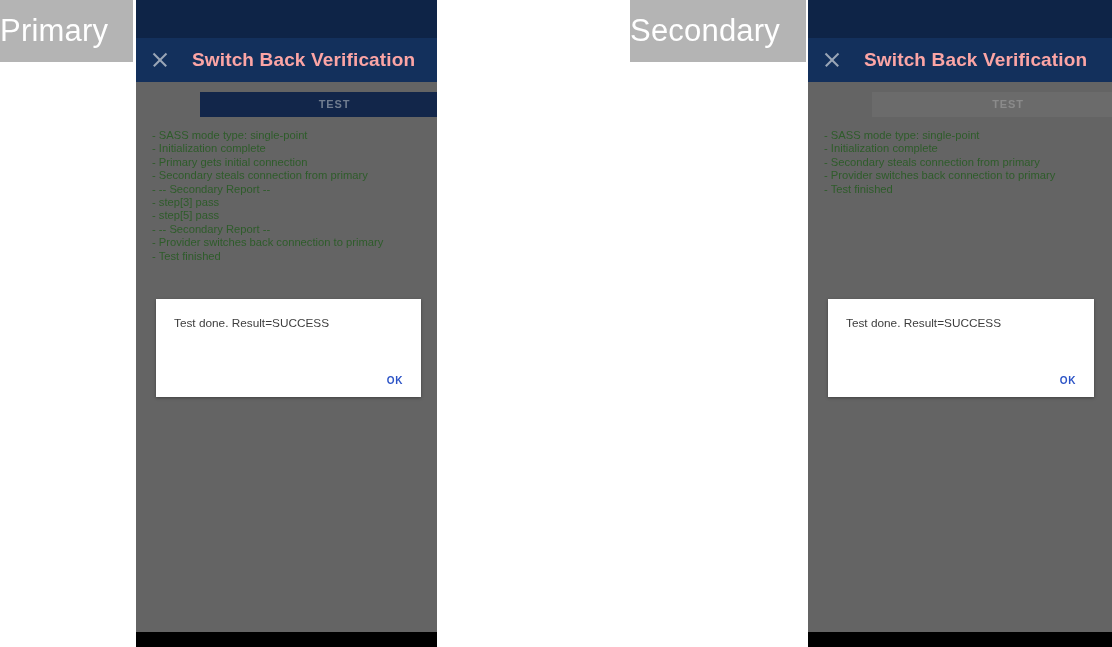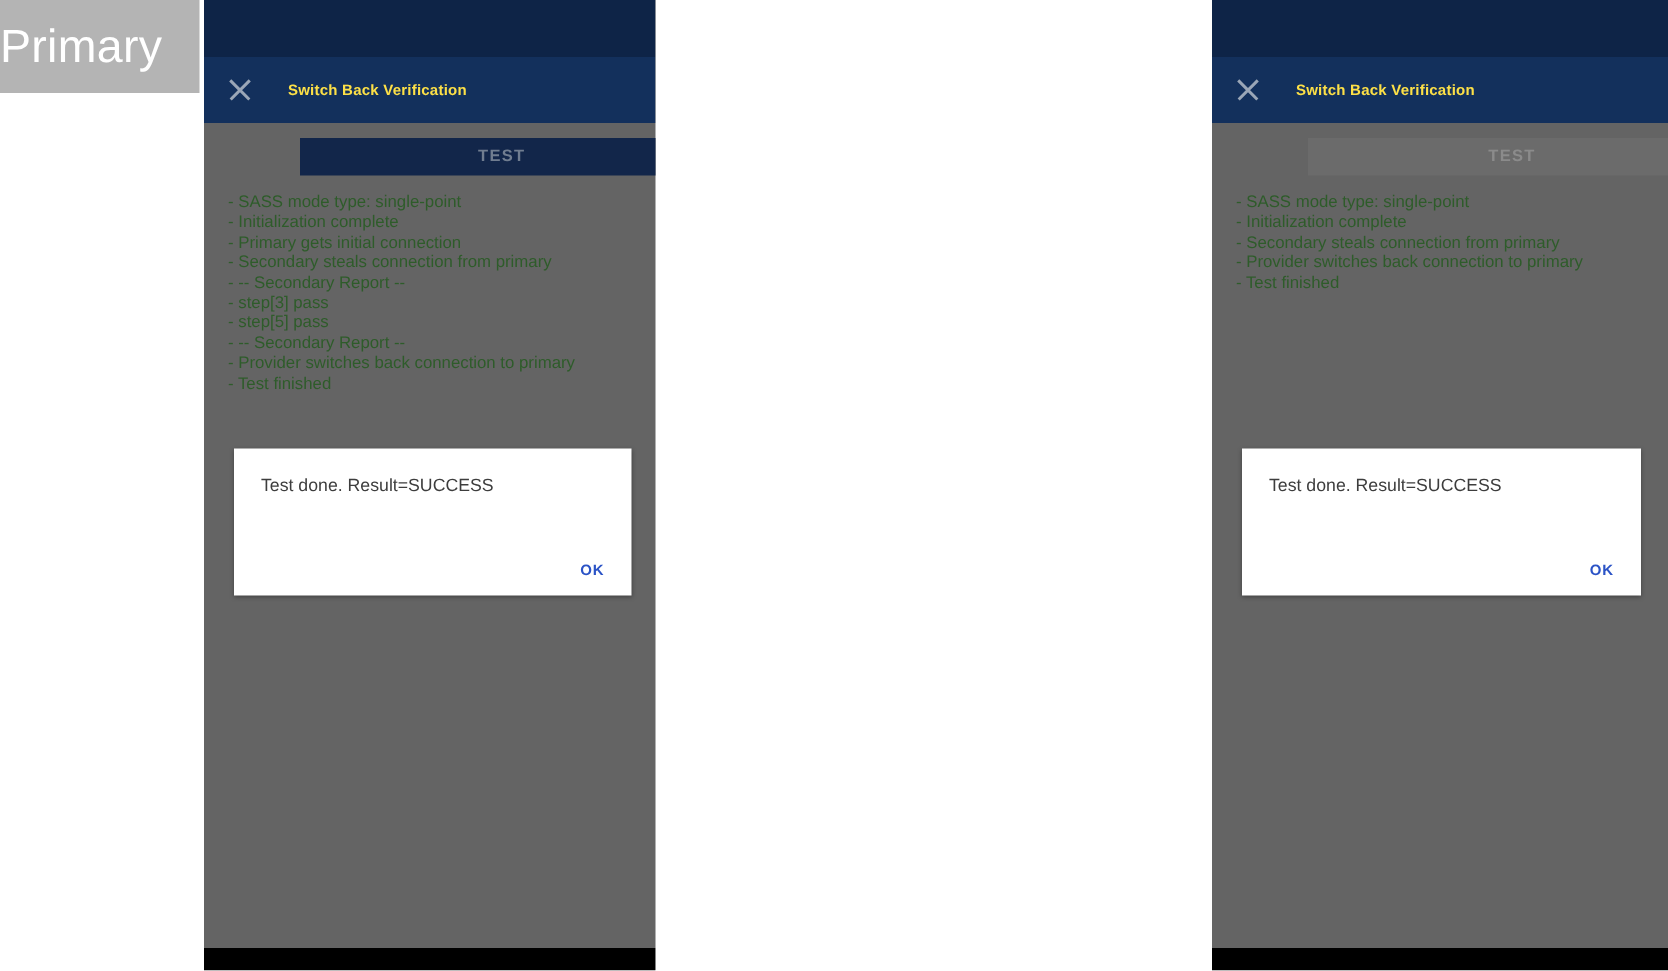--- a/index.html
+++ b/index.html
@@ -74,22 +74,22 @@
     top: 9px;
     width: 18px;
     height: 1.6px;
     background: #cfd4da;
   }
   .close-icon::before { transform: rotate(45deg); }
   .close-icon::after  { transform: rotate(-45deg); }
 
   .appbar-title {
     margin-left: 22px;
-    color: #fde047;
-    font-size: 10px;
+    color: #fca5a5;
+    font-size: 19px;
     font-weight: bold;
     letter-spacing: 0.15px;
     white-space: nowrap;
   }
 
   .content {
     position: relative;
     padding: 10px 16px 0 16px;
     height: calc(647px - 38px - 44px);
   }
@@ -172,20 +172,21 @@
     background: #000000;
   }
 </style>
 </head>
 <body>
 
 <div class="canvas">
 
   <div class="role-chip primary">Primary</div>
 
+  <div class="role-chip secondary">Secondary</div>
 
   <div class="phone left">
 
     <div class="statusbar"></div>
 
     <div class="appbar">
       <span class="close-icon"></span>
       <span class="appbar-title">Switch Back Verification</span>
     </div>
 

